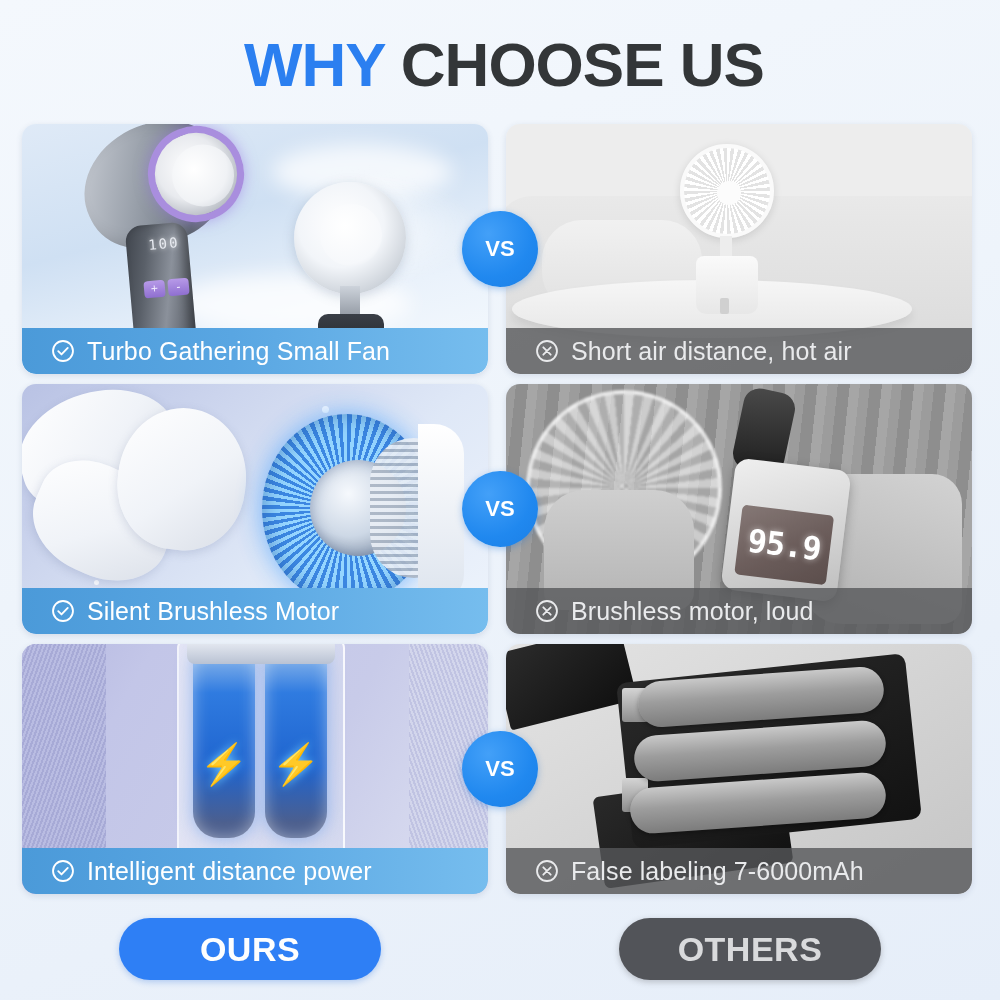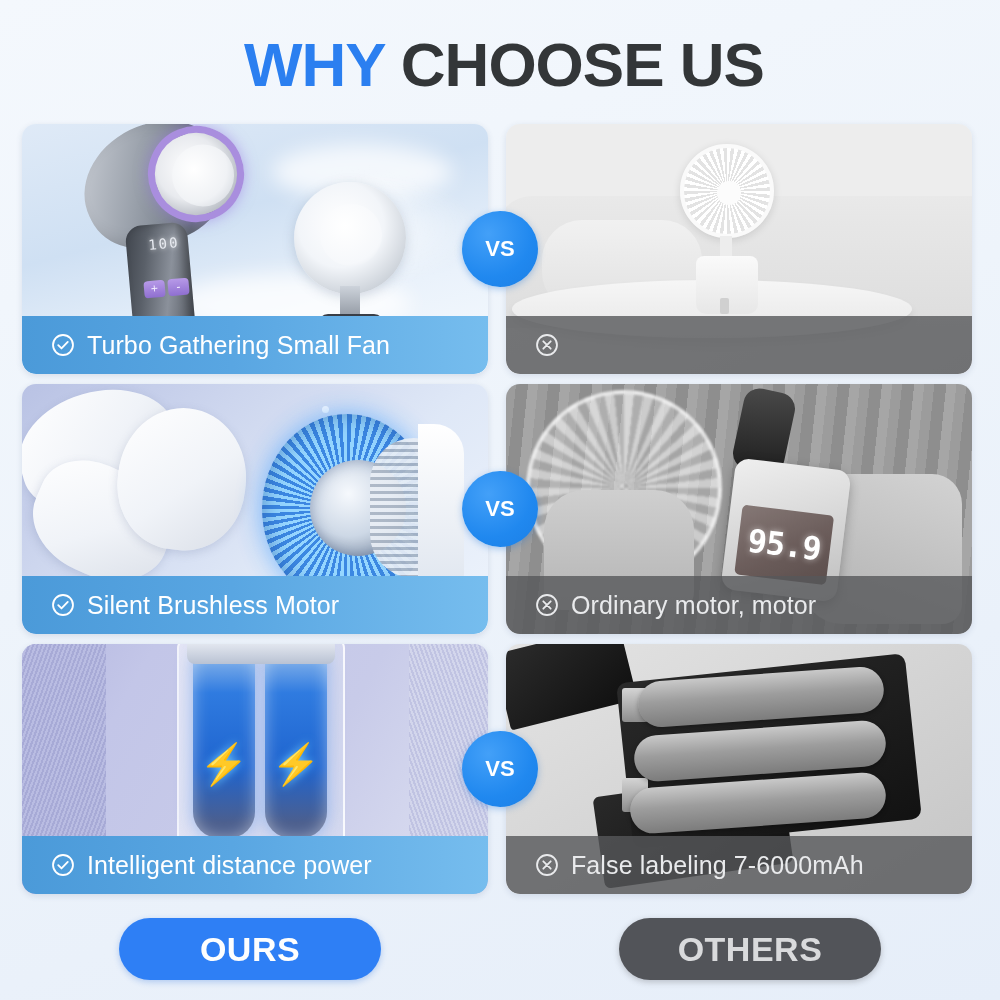--- a/index.html
+++ b/index.html
@@ -55,21 +55,21 @@
     height: 250px;
     border-radius: 14px;
     overflow: hidden;
     box-shadow: 0 2px 6px rgba(60,80,120,.14);
   }
 
   
   .caption {
     position: absolute;
     left: 0; right: 0; bottom: 0;
-    height: 58px;
+    height: 46px;
     display: flex;
     align-items: center;
     padding-left: 28px;
     gap: 11px;
     border-radius: 0 0 14px 14px;
     font-size: 25px;
     letter-spacing: .1px;
     white-space: nowrap;
     margin-top: 36px;
   }
@@ -428,20 +428,21 @@
             <div class="dfan-neck"></div>
           <div class="dfan-base"></div>
             <div class="dfan-port"></div>
         </div>
       </div>
       <div class="caption others">
         <svg class="ico" width="26" height="26" viewBox="0 0 24 24" fill="none" stroke="currentColor" stroke-width="1.7">
           <circle cx="12" cy="12" r="9.2"></circle>
           <path d="M8.6 8.6l6.8 6.8M15.4 8.6l-6.8 6.8" stroke-linecap="round"></path>
         </svg>
+        <span>Short air distance, hot air</span>
       </div>
     </div>
 
     <div class="vs">VS</div>
   </div>
 
   <div class="row">
 
     <div class="card">
       <div class="sc-motor" style="position:absolute;inset:0;">
@@ -478,21 +479,21 @@
           <div class="meter-lcd">
             <span class="lcd-val">95.9</span>
           </div>
         </div>
       </div>
       <div class="caption others">
         <svg class="ico" width="26" height="26" viewBox="0 0 24 24" fill="none" stroke="currentColor" stroke-width="1.7">
           <circle cx="12" cy="12" r="9.2"></circle>
           <path d="M8.6 8.6l6.8 6.8M15.4 8.6l-6.8 6.8" stroke-linecap="round"></path>
         </svg>
-        <span>Ordinary motor, motor</span>
+        <span>Brushless motor, loud</span>
       </div>
     </div>
 
     <div class="vs">VS</div>
   </div>
 
   <div class="row">
 
     <div class="card">
       <div class="sc-batt" style="position:absolute;inset:0;">

